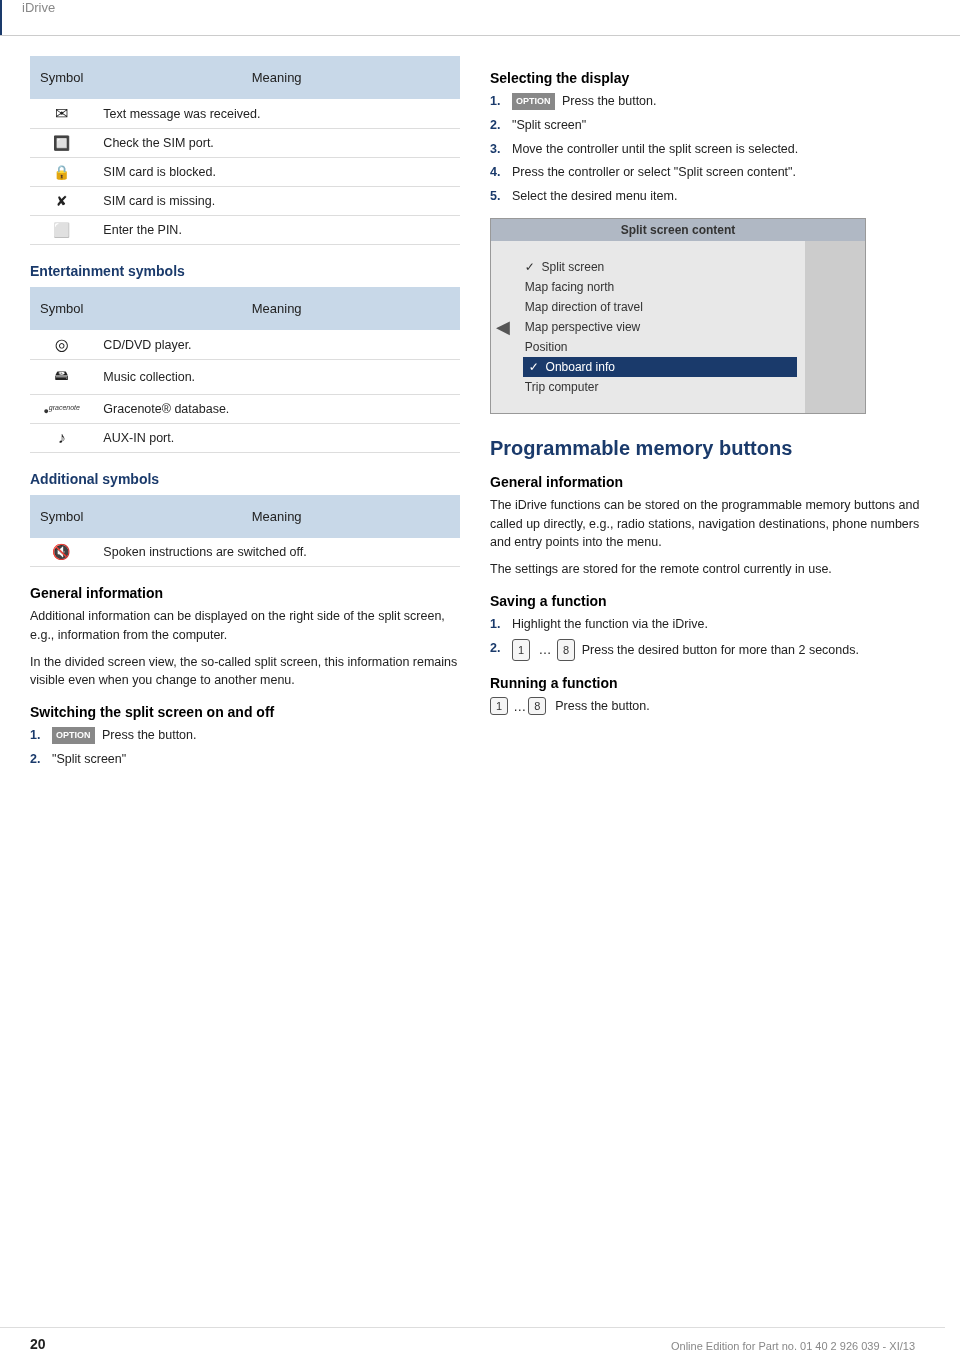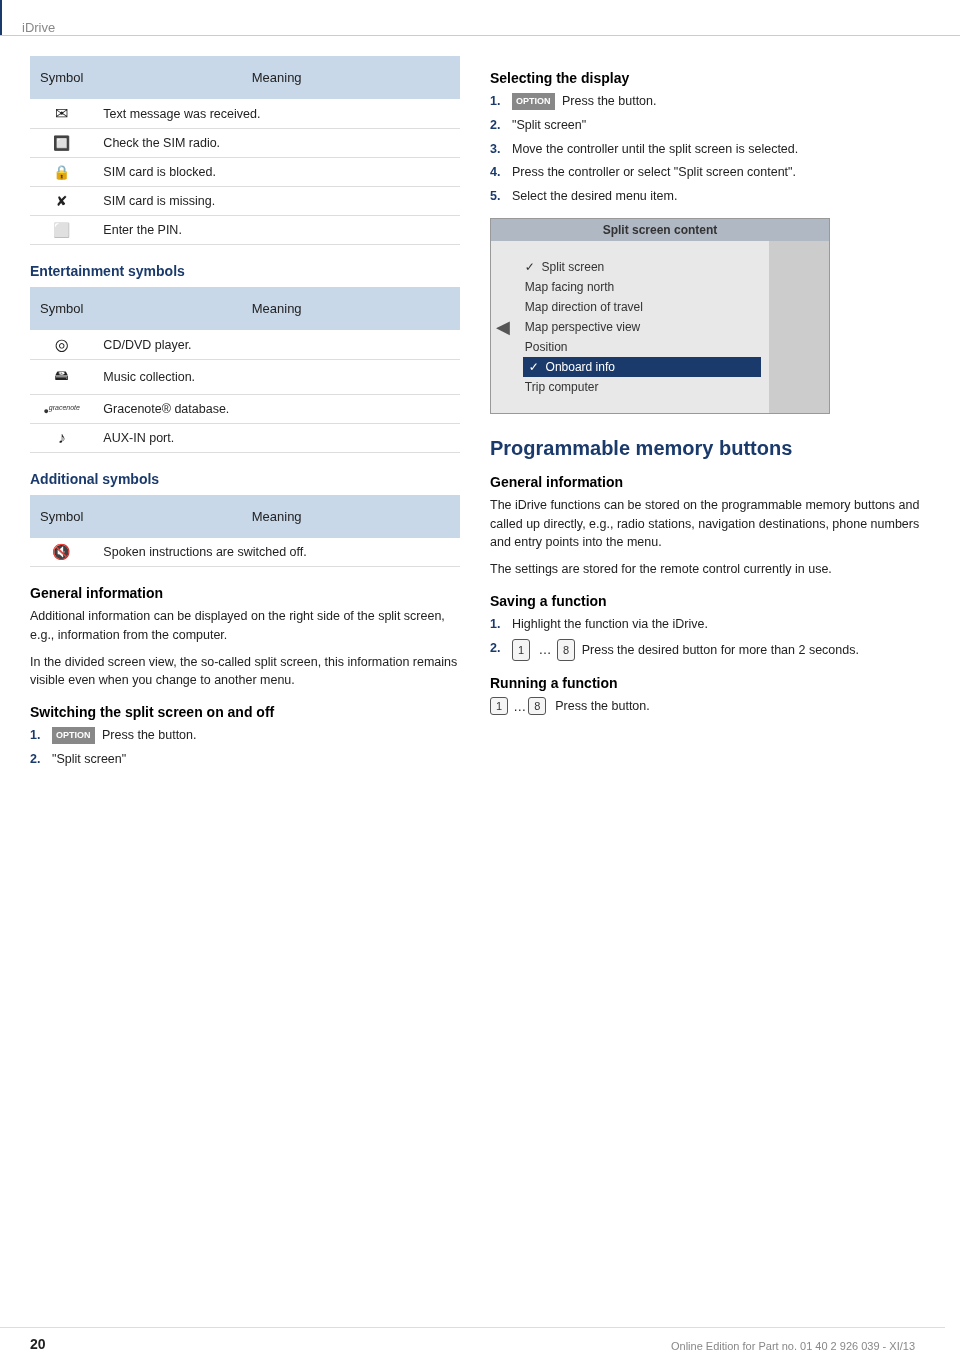--- a/index.html
+++ b/index.html
@@ -24,21 +24,21 @@
       color: #fff;
       display: flex;
       align-items: center;
       padding: 0 20px;
       font-size: 13px;
       font-weight: bold;
       min-width: 160px;
     }
     .header-right {
       display: flex;
-      align-items: flex-end;
+      align-items: flex-start;
       padding: 0 20px;
       font-size: 13px;
       color: #888;
       border-left: 2px solid #1a3a6b;
     }
 
     
     .main-content {
       display: flex;
       padding: 20px 30px;
@@ -135,21 +135,21 @@
       color: #1a3a6b;
       font-weight: bold;
       min-width: 18px;
       margin-right: 4px;
     }
 
     
     .split-screen-img {
       border: 1px solid #999;
       background: #e8e8e8;
-      width: 340px;
+      width: 376px;
       margin: 12px 0;
       font-size: 12px;
     }
     .split-screen-img .img-title {
       background: #b0b8c4;
       color: #333;
       text-align: center;
       padding: 4px 8px;
       font-size: 12px;
       font-weight: bold;
@@ -268,21 +268,21 @@
           <th>Meaning</th>
         </tr>
       </thead>
       <tbody>
         <tr>
           <td><span class="sym-envelope"></span></td>
           <td>Text message was received.</td>
         </tr>
         <tr>
           <td><span class="sym-simcheck"></span></td>
-          <td>Check the SIM radio.</td>
+          <td>Check the SIM port.</td>
         </tr>
         <tr>
           <td><span class="sym-simblock"></span></td>
           <td>SIM card is blocked.</td>
         </tr>
         <tr>
           <td><span class="sym-simmiss"></span></td>
           <td>SIM card is missing.</td>
         </tr>
         <tr>

